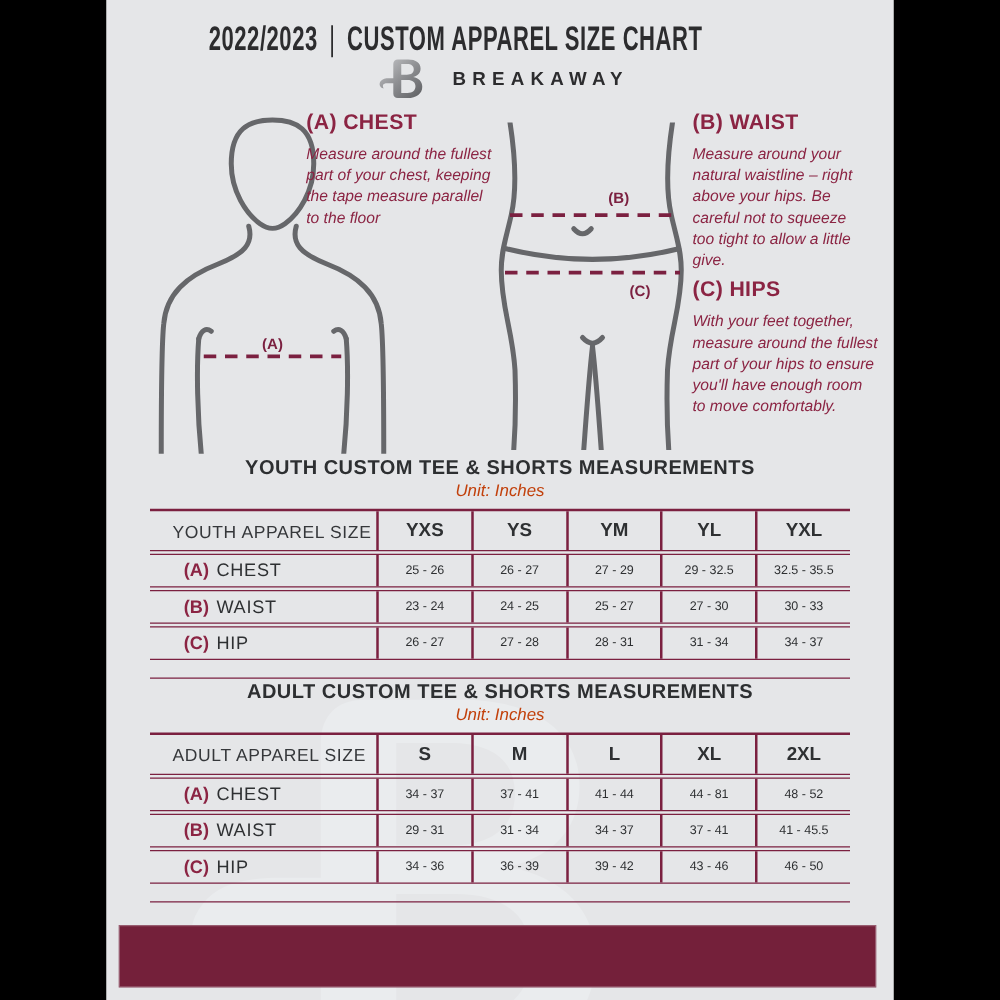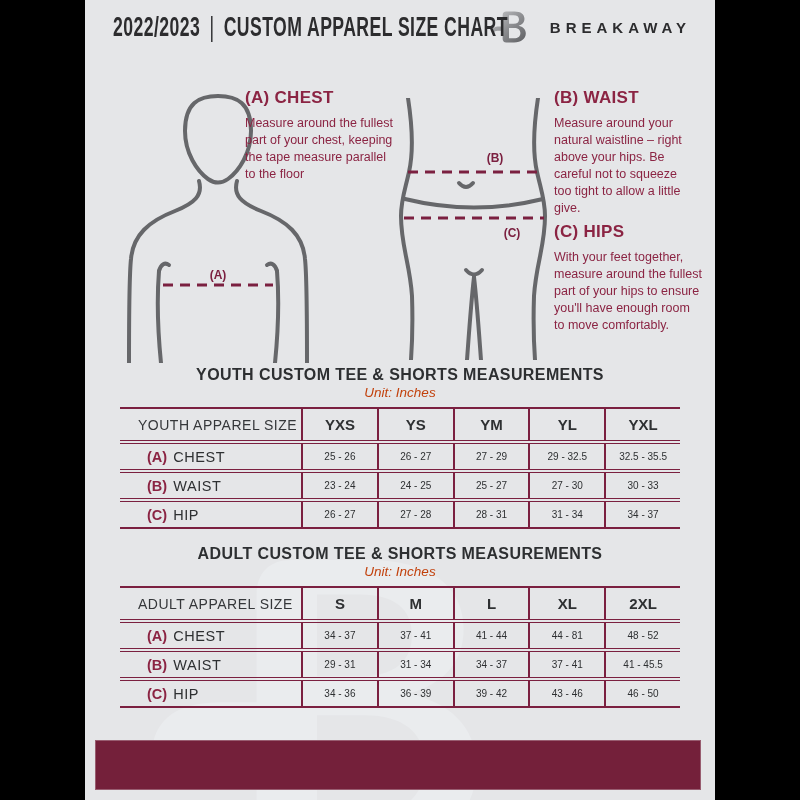--- a/index.html
+++ b/index.html
@@ -5,22 +5,22 @@
   html,body{margin:0;padding:0;}
   body{
     width:800px;height:800px;background:#000;overflow:hidden;
     font-family:"Liberation Sans",sans-serif;
   }
   .page{
     position:absolute;left:85px;top:0;width:630px;height:800px;
     background:#e5e6e8;overflow:hidden;
   }
   
-  .header{position:absolute;top:4px;left:28px;right:24px;height:46px;
-    display:flex;align-items:center;z-index:3;}
+  .header{position:absolute;top:20px;left:28px;right:24px;height:46px;
+    display:flex;align-items:center;z-index:3;flex-direction:column;}
   .masthead{flex:1;min-width:0;}
   .masthead-inner{
     display:inline-block;transform:scale(0.84,1.3);transform-origin:left center;
     font-weight:bold;font-size:21px;color:#2c2c2e;letter-spacing:.5px;white-space:nowrap;
   }
   .m-sep{margin:0 11px;font-weight:400;}
   .brand{display:flex;align-items:center;gap:21px;}
   .brand-name{font-weight:bold;font-size:15px;letter-spacing:5px;color:#2c2c2e;white-space:nowrap;}
   
   .guide{position:absolute;top:86px;left:0;width:100%;height:280px;z-index:2;}
@@ -28,29 +28,29 @@
   .fig-upper{left:38px;top:5px;}
   .fig-lower{left:313px;top:12px;}
   .outline{fill:none;stroke:#66676a;stroke-width:4;stroke-linecap:round;}
   .dashline{stroke:#7b2040;stroke-width:3;stroke-dasharray:10 7;fill:none;}
   .figlabel{fill:#7b2040;font-weight:800;font-size:12px;font-family:"Liberation Sans",sans-serif;}
   .gblock{position:absolute;color:#8b2443;}
   .gb-a{left:160px;top:2px;width:152px;}
   .gb-b{left:469px;top:2px;width:140px;}
   .gb-c{left:469px;top:136px;width:148px;}
   .gb-head{font-size:17px;font-weight:800;letter-spacing:.3px;}
-  .gb-text{font-size:12.5px;line-height:1.36;margin-top:7px;}
+  .gb-text{font-style:italic;font-size:12.5px;line-height:1.36;margin-top:7px;}
   
   .tblock{position:absolute;left:0;width:100%;z-index:2;}
   .tblock.youth{top:366px;}
   .tblock.adult{top:545px;}
   .tbl-title{text-align:center;font-weight:bold;font-size:16px;color:#2d2f31;letter-spacing:.4px;}
   .tbl-unit{text-align:center;font-style:italic;font-size:13.5px;color:#c2410c;margin-top:1px;}
   .size-table{width:560px;margin:7px auto 0;border-top:2px solid #7b2040;
-    border-bottom:1.5px solid #7b2040;padding-bottom:0;}
+    border-bottom:1.5px solid #7b2040;padding-bottom:14px;}
   .trow{display:grid;grid-template-columns:181px 1fr 1fr 1fr 1fr 1fr;
     border-bottom:1.5px solid #7b2040;}
   .trow + .trow{border-top:1.5px solid #7b2040;margin-top:2px;}
   .trow.thead{height:31px;}
   .trow.tdata{height:25px;}
   .tcell{display:flex;align-items:center;justify-content:center;
     font-size:10px;color:#2e3032;height:100%;}
   .tcell + .tcell{border-left:2px solid #7b2040;}
   .labelcell{justify-content:flex-start;padding-left:18px;}
   .thead .tcell{font-weight:bold;font-size:15px;}

